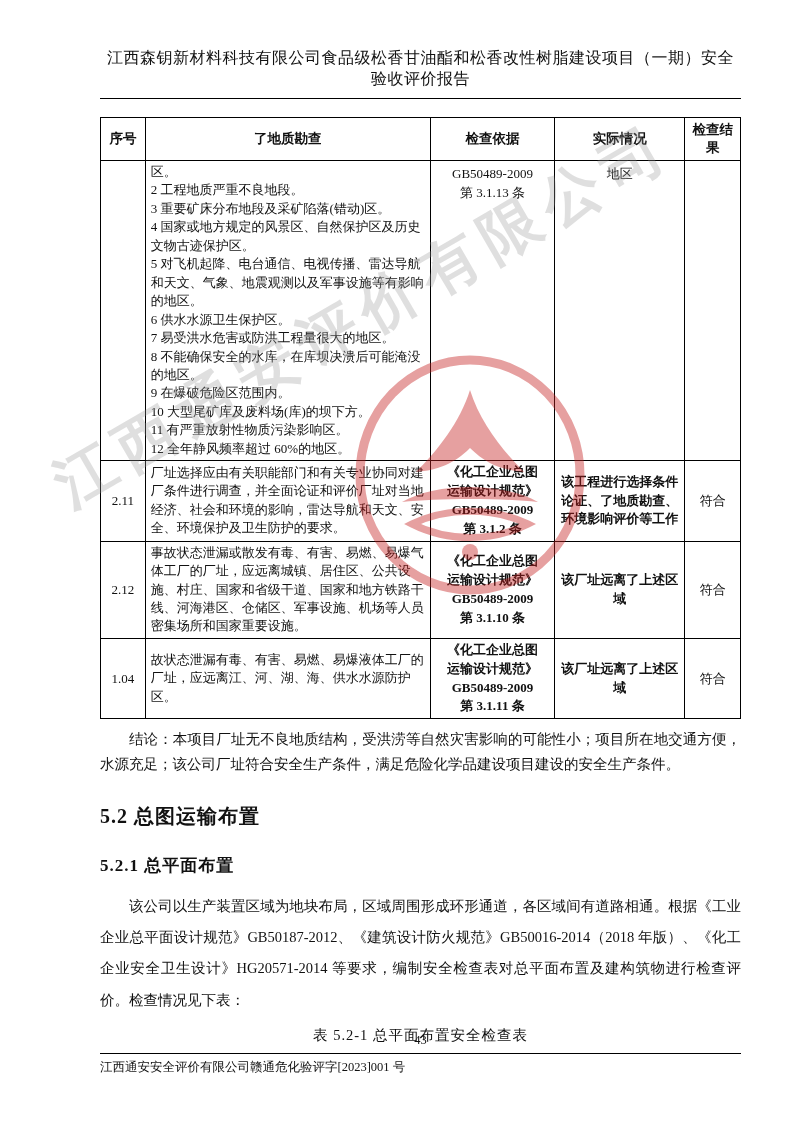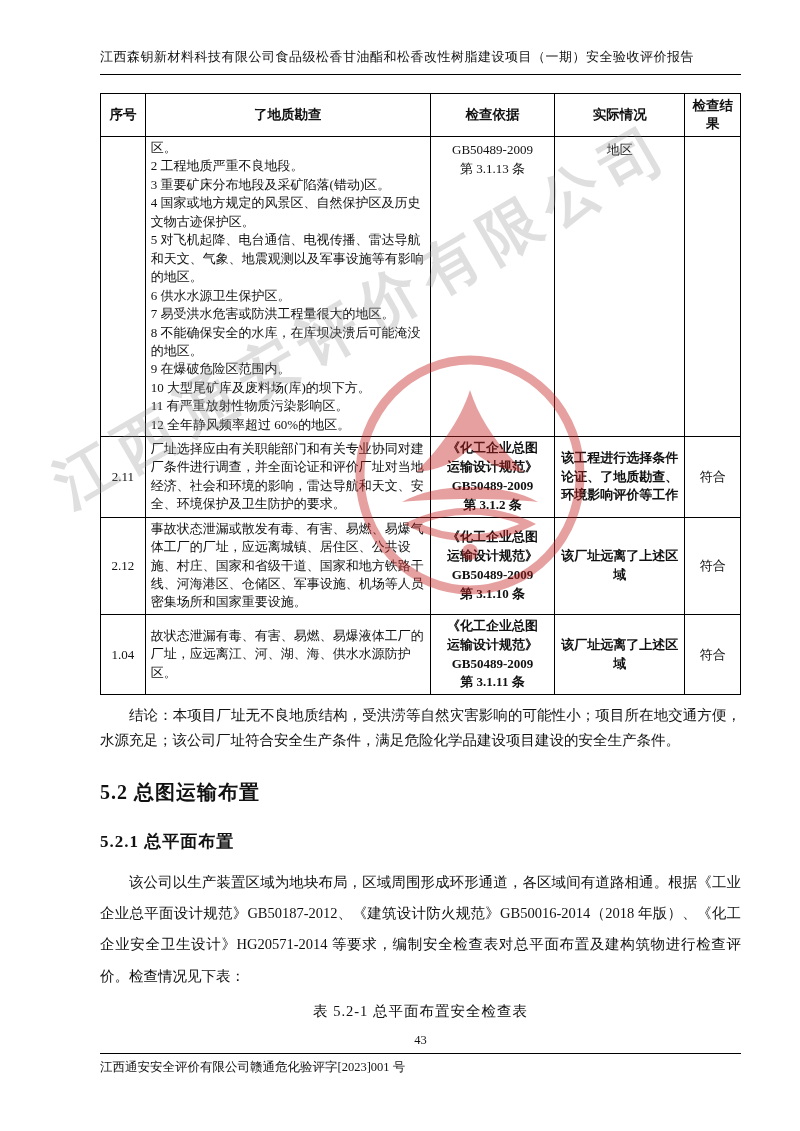--- a/index.html
+++ b/index.html
@@ -12,21 +12,22 @@
     color: #111;
     overflow: hidden;
   }
   .content {
     position: absolute;
     left: 100px; right: 59px; top: 0;
     z-index: 1;
   }
   .doc-header {
     padding-top: 48px;
-    font-size: 13px;
+    text-align: center;
+    font-size: 16px;
     letter-spacing: 0.5px;
     padding-bottom: 8px;
     border-bottom: 1.5px solid #000;
   }
   table.checklist {
     width: 100%;
     border-collapse: collapse;
     margin-top: 18px;
     table-layout: fixed;
   }

